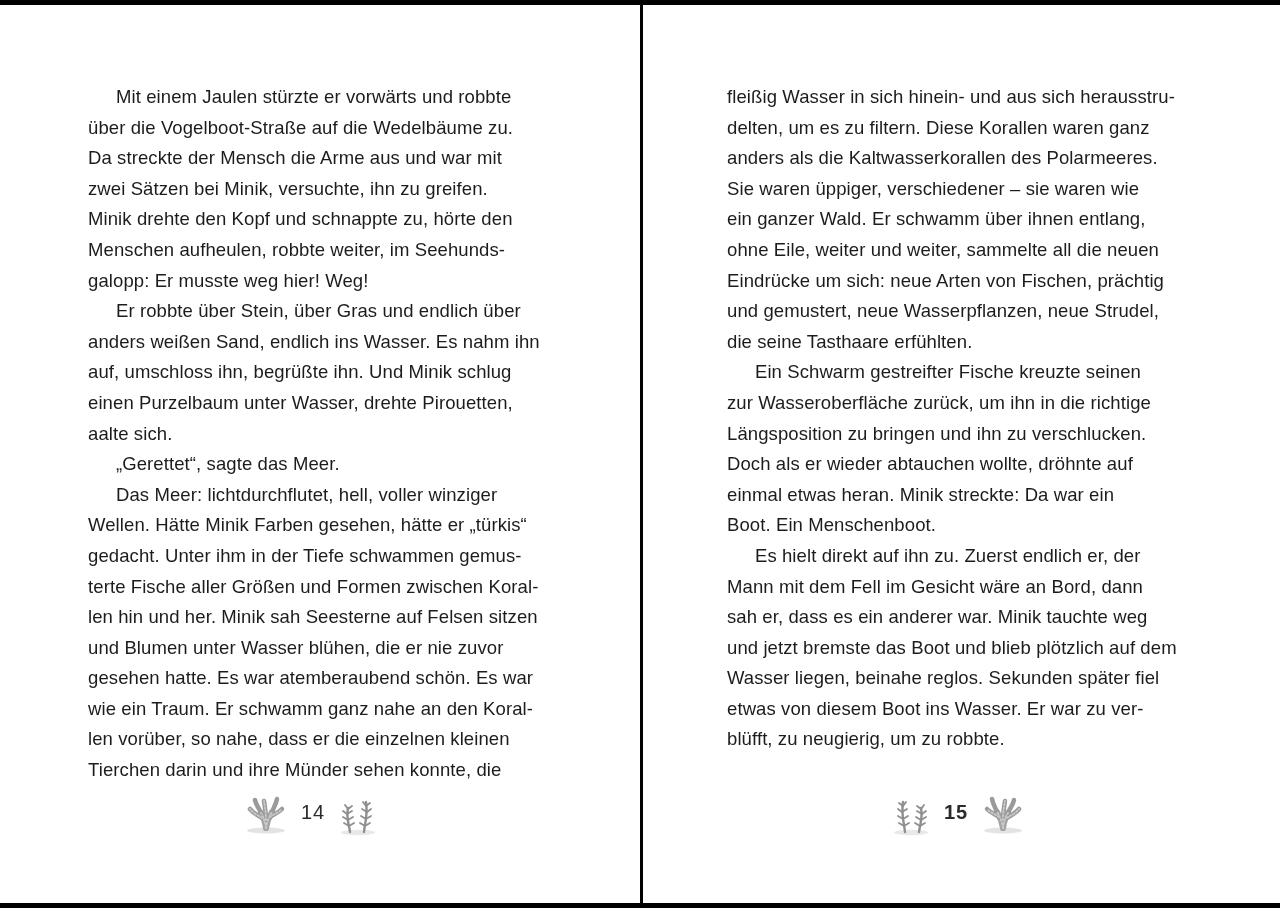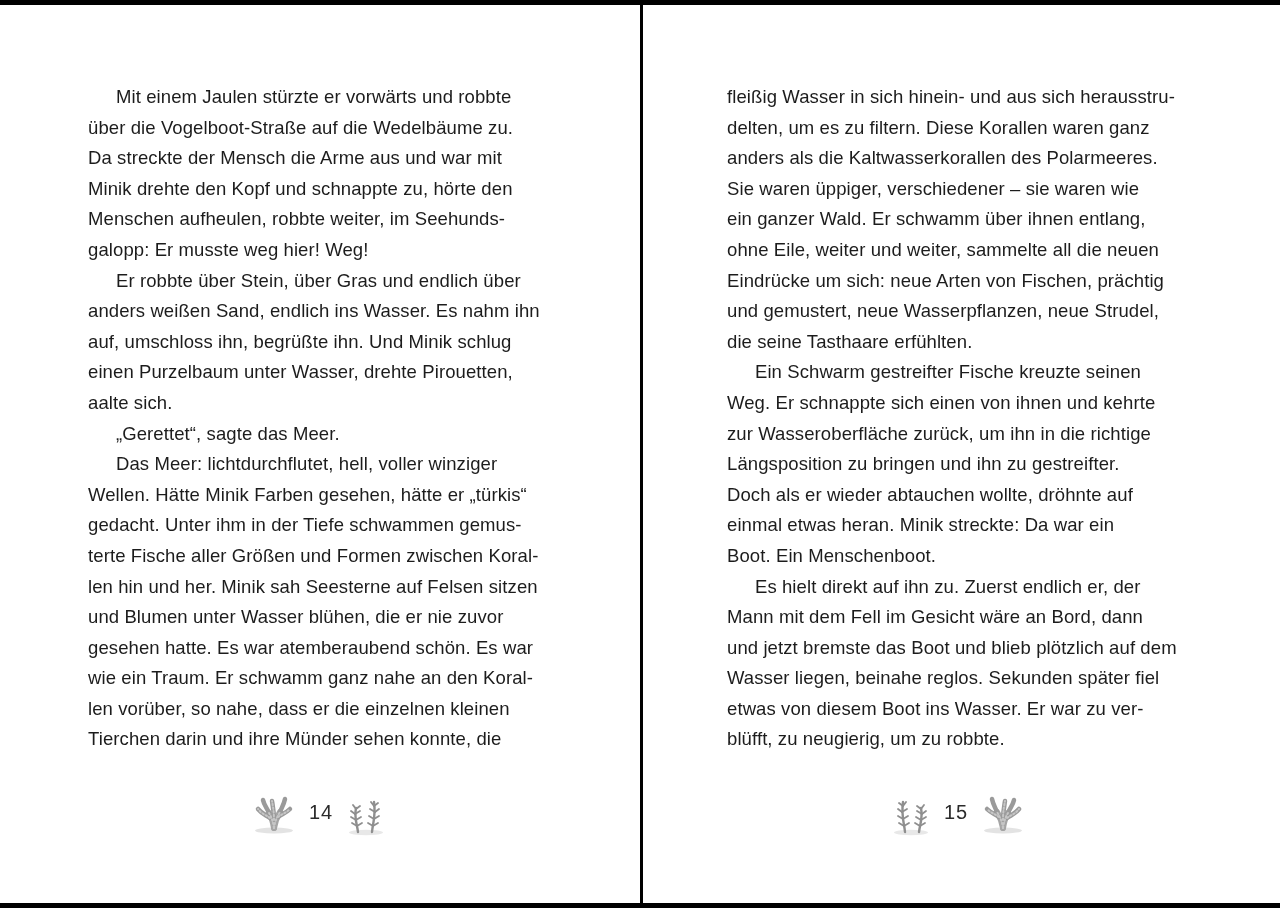--- a/index.html
+++ b/index.html
@@ -50,22 +50,22 @@
   .footer {
     position: absolute;
     top: 783px;
     width: 462px;
     height: 58px;
     display: flex;
     align-items: center;
     justify-content: center;
     gap: 12px;
   }
-  .footer.left  { left: 88px; }
-  .footer.right { left: 727px; }
+  .footer.left  { left: 80px; }
+  .footer.right { left: 727px; font-weight: bold; }
   .page-number {
     font-size: 20px;
     color: #2b2b2b;
     letter-spacing: 1px;
   }
   .deco {
     display: inline-flex;
     align-items: flex-end;
   }
   .mirror svg { transform: scaleX(-1); }
@@ -74,20 +74,21 @@
 <body>
 
 <div class="border-h border-top"></div>
 <div class="border-h border-bottom"></div>
 <div class="divider"></div>
 
 <div class="page-text left">
   <p>  Mit einem Jaulen stürzte er vorwärts und robbte</p>
   <p>über die Vogelboot-Straße auf die Wedelbäume zu.</p>
   <p>Da streckte der Mensch die Arme aus und war mit</p>
+  <p>zwei Sätzen bei Minik, versuchte, ihn zu greifen.</p>
   <p>Minik drehte den Kopf und schnappte zu, hörte den</p>
   <p>Menschen aufheulen, robbte weiter, im Seehunds-</p>
   <p>galopp: Er musste weg hier! Weg!</p>
   <p>  Er robbte über Stein, über Gras und endlich über</p>
   <p>anders weißen Sand, endlich ins Wasser. Es nahm ihn</p>
   <p>auf, umschloss ihn, begrüßte ihn. Und Minik schlug</p>
   <p>einen Purzelbaum unter Wasser, drehte Pirouetten,</p>
   <p>aalte sich.</p>
   <p>  „Gerettet“, sagte das Meer.</p>
   <p>  Das Meer: lichtdurchflutet, hell, voller winziger</p>
@@ -106,28 +107,28 @@
   <p>fleißig Wasser in sich hinein- und aus sich herausstru-</p>
   <p>delten, um es zu filtern. Diese Korallen waren ganz</p>
   <p>anders als die Kaltwasserkorallen des Polarmeeres.</p>
   <p>Sie waren üppiger, verschiedener – sie waren wie</p>
   <p>ein ganzer Wald. Er schwamm über ihnen entlang,</p>
   <p>ohne Eile, weiter und weiter, sammelte all die neuen</p>
   <p>Eindrücke um sich: neue Arten von Fischen, prächtig</p>
   <p>und gemustert, neue Wasserpflanzen, neue Strudel,</p>
   <p>die seine Tasthaare erfühlten.</p>
   <p>  Ein Schwarm gestreifter Fische kreuzte seinen</p>
-  <p>Weg. Er schnappte sich einen von ihnen und kehrte</p>
   <p>zur Wasseroberfläche zurück, um ihn in die richtige</p>
-  <p>Längsposition zu bringen und ihn zu gestreifter.</p>
+  <p>Längsposition zu bringen und ihn zu verschlucken.</p>
   <p>Doch als er wieder abtauchen wollte, dröhnte auf</p>
   <p>einmal etwas heran. Minik streckte: Da war ein</p>
   <p>Boot. Ein Menschenboot.</p>
   <p>  Es hielt direkt auf ihn zu. Zuerst endlich er, der</p>
   <p>Mann mit dem Fell im Gesicht wäre an Bord, dann</p>
+  <p>sah er, dass es ein anderer war. Minik tauchte weg</p>
   <p>und jetzt bremste das Boot und blieb plötzlich auf dem</p>
   <p>Wasser liegen, beinahe reglos. Sekunden später fiel</p>
   <p>etwas von diesem Boot ins Wasser. Er war zu ver-</p>
   <p>blüfft, zu neugierig, um zu robbte.</p>
 </div>
 
 <div class="footer left">
   <span class="deco">
     <svg viewBox="0 0 46 44" width="46" height="44" aria-hidden="true">
       <ellipse cx="23" cy="40.5" rx="19" ry="3" fill="#e3e3e3"></ellipse>

